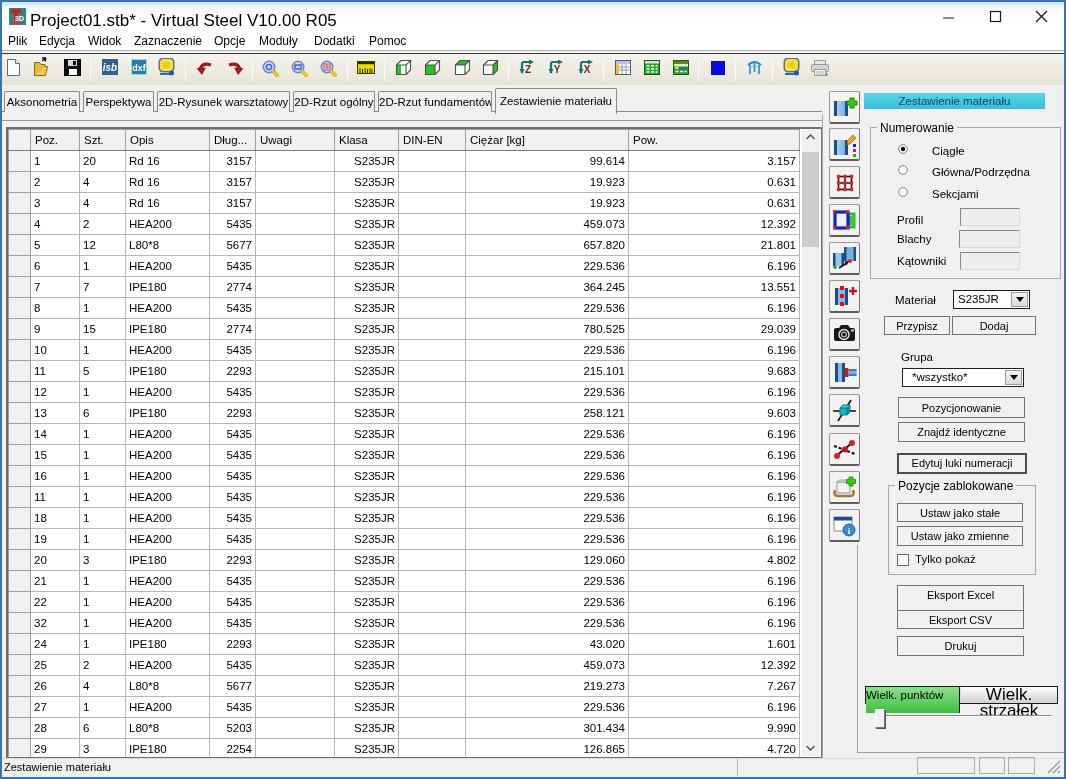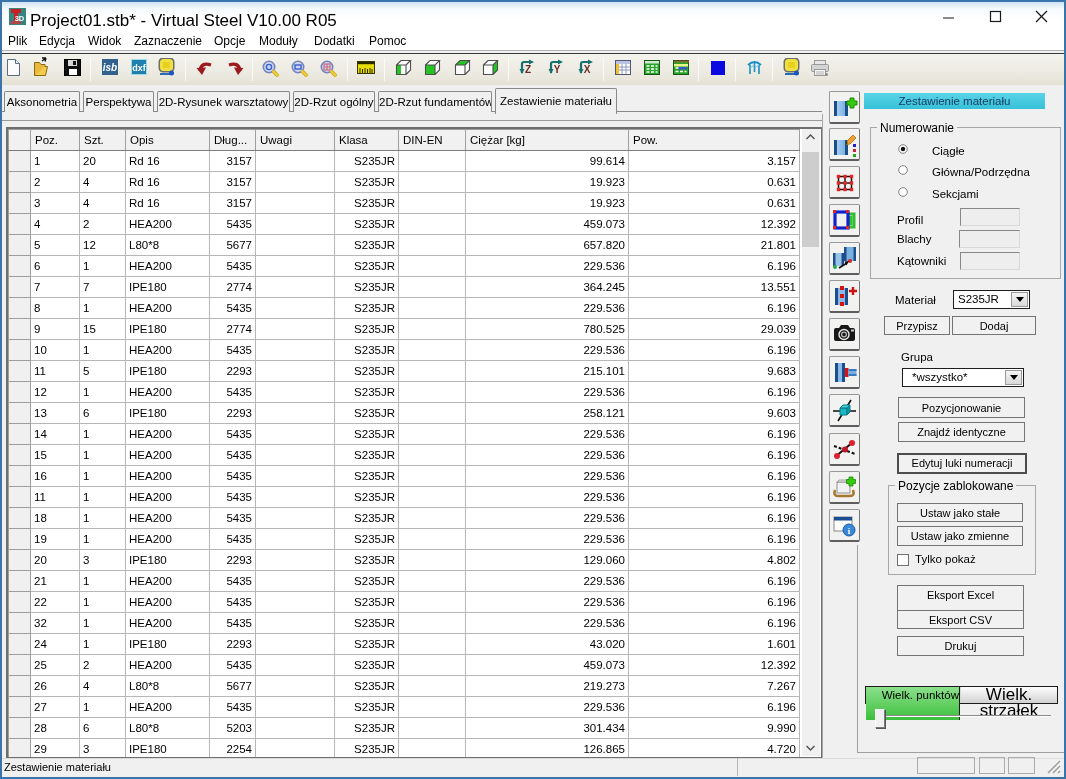--- a/index.html
+++ b/index.html
@@ -808,22 +808,22 @@
 <div class="gbox" style="left:886px;top:483px;width:148px;height:90px"></div>
 <div class="gbox-label" style="left:893px;top:477px">Pozycje zablokowane</div>
 <div class="btn" style="left:895px;top:501px;width:126px;height:19px;line-height:18px">Ustaw jako stałe</div>
 <div class="btn" style="left:895px;top:524px;width:126px;height:20px;line-height:19px">Ustaw jako zmienne</div>
 <div class="abs" style="left:895px;top:552px;width:12px;height:12px;background:#fff;border:1px solid #6f6f6f"></div>
 <div class="abs glyph13" style="left:913px;top:551px">Tylko pokaż</div>
 <div class="btn" style="left:895px;top:583px;width:127px;height:35px;line-height:18px">Eksport Excel</div>
 <div class="btn" style="left:895px;top:608px;width:127px;height:19px;line-height:18px">Eksport CSV</div>
 <div class="btn" style="left:895px;top:634px;width:127px;height:20px;line-height:19px">Drukuj</div>
 <div class="abs" style="left:863px;top:684px;width:193px;height:18px;border:1px solid #1b1b1b;background:#d9d9d9">
-<div class="abs" style="left:0;top:0;width:94px;height:33px;background:linear-gradient(180deg,#8ce08c,#3cc03c);
- border-right:1px solid #1b1b1b;text-align:right;font-size:11.5px;line-height:16px;color:#000">Wielk. punktów</div>
+<div class="abs" style="left:0;top:0;width:94px;height:26px;background:linear-gradient(180deg,#8ce08c,#3cc03c);
+ border-right:1px solid #1b1b1b;text-align:left;font-size:11.5px;line-height:16px;color:#000">Wielk. punktów</div>
 <div class="abs" style="left:95px;top:0;width:96px;height:16px;background:linear-gradient(180deg,#fdfdfd,#d2d2d2);
  text-align:center;font-size:17px;line-height:16px;color:#000">Wielk. strzałek</div>
 </div>
 <div class="abs" style="left:882px;top:713px;width:167px;height:1px;background:#8a8a8a"></div>
 <div class="abs" style="left:882px;top:714px;width:167px;height:1px;background:#fdfdfd"></div>
 <div class="abs" style="left:873px;top:707px;width:10px;height:19px;background:#f0f0f0;border:1px solid #7a7a7a;border-top-color:#fff;border-left-color:#fff;box-shadow:1px 1px 0 #555"></div>
 <div class="abs statusbar"></div>
 <div class="abs" style="left:2px;top:759px;font-size:11px;color:#000">Zestawienie materiału</div>
 <div class="abs" style="left:735px;top:756px;width:1px;height:18px;background:#b5b5b5"></div>
 <div class="scell" style="left:915px;top:755px;width:58px"></div>

